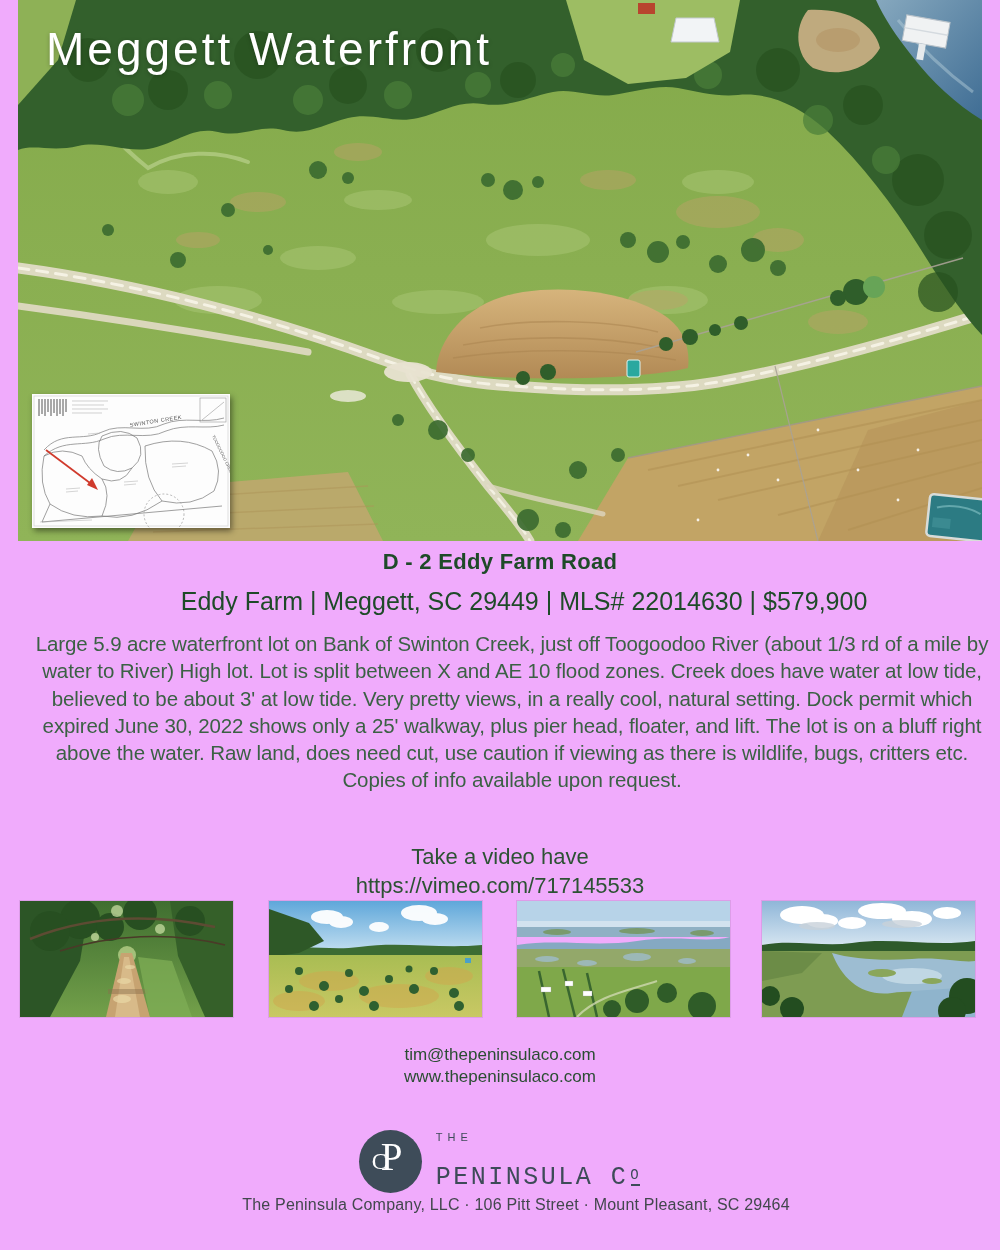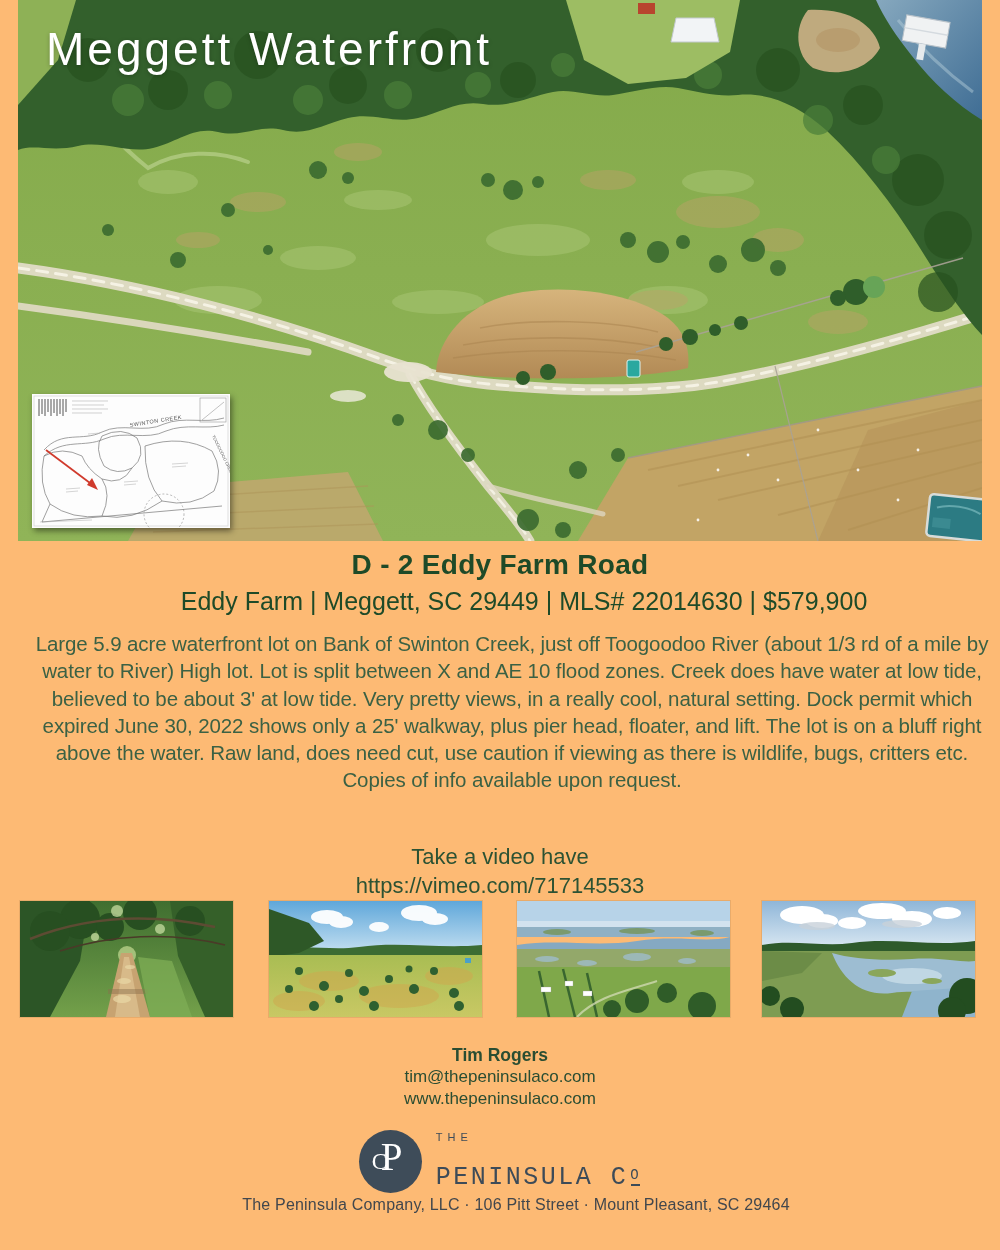--- a/index.html
+++ b/index.html
@@ -1,29 +1,29 @@
 <!DOCTYPE html>
 <html><head>
 <meta charset="utf-8">
 <style>
   html,body { margin:0; padding:0; background:#e9e9e9; }
-  #page { position:relative; width:1000px; height:1250px; background:#fdba74;
+  #page { position:relative; width:1000px; height:1250px; background:#f0abfc;
           margin:0 auto; font-family:"Liberation Sans", sans-serif; overflow:hidden; }
 
   .hero { position:absolute; left:18px; top:0; width:964px; height:541px; overflow:hidden; background:#7fa746; }
   .hero svg { display:block; width:964px; height:541px; }
   .hero-title { position:absolute; left:28px; top:22px; font-size:46px; font-weight:400;
                 color:#ffffff; letter-spacing:3px; text-shadow:0 1px 4px rgba(0,0,0,.25); }
 
   .plat { position:absolute; left:14px; top:394px; width:198px; height:134px;
           background:#fdfdfd; box-shadow:2px 3px 6px rgba(0,0,0,.45); }
   .plat svg { display:block; width:198px; height:134px; }
 
   .listing-title { position:absolute; top:549px; left:0; width:100%; text-align:center;
-                   font-size:28px; font-weight:800; color:#1e4a28; letter-spacing:.3px; }
+                   font-size:22px; font-weight:800; color:#1e4a28; letter-spacing:.3px; }
   .listing-sub   { position:absolute; top:587px; left:0; width:100%; text-align:center;
                    font-size:25px; font-weight:400; color:#1e4a28;margin-left:24px; }
 
   .desc { position:absolute; top:630px; left:22px; width:956px; text-align:center;
           font-size:20.5px; line-height:1.33; color:#3b6144; letter-spacing:-0.1px;margin-left:12px; }
 
   .video { position:absolute; top:842px; left:0; width:100%; text-align:center;
            font-size:22px; color:#2c5233; line-height:1.32; }
   .video .video-url { display:block; }
 
@@ -474,21 +474,20 @@
             <circle cx="205" cy="95" r="18"></circle>
             <circle cx="190" cy="110" r="14"></circle>
             <circle cx="30" cy="108" r="12"></circle>
             <circle cx="8" cy="95" r="10"></circle>
           </g>
       </svg>
     </div>
   </div>
 
   <div class="agent">
-    <div class="agent-name">Tim Rogers</div>
     <div>tim@thepeninsulaco.com</div>
     <div>www.thepeninsulaco.com</div>
   </div>
 
   <div class="brand">
     <div class="mono">
       <span class="mc">C</span>
       <span class="mp">P</span>
     </div>
     <div class="brand-text">

